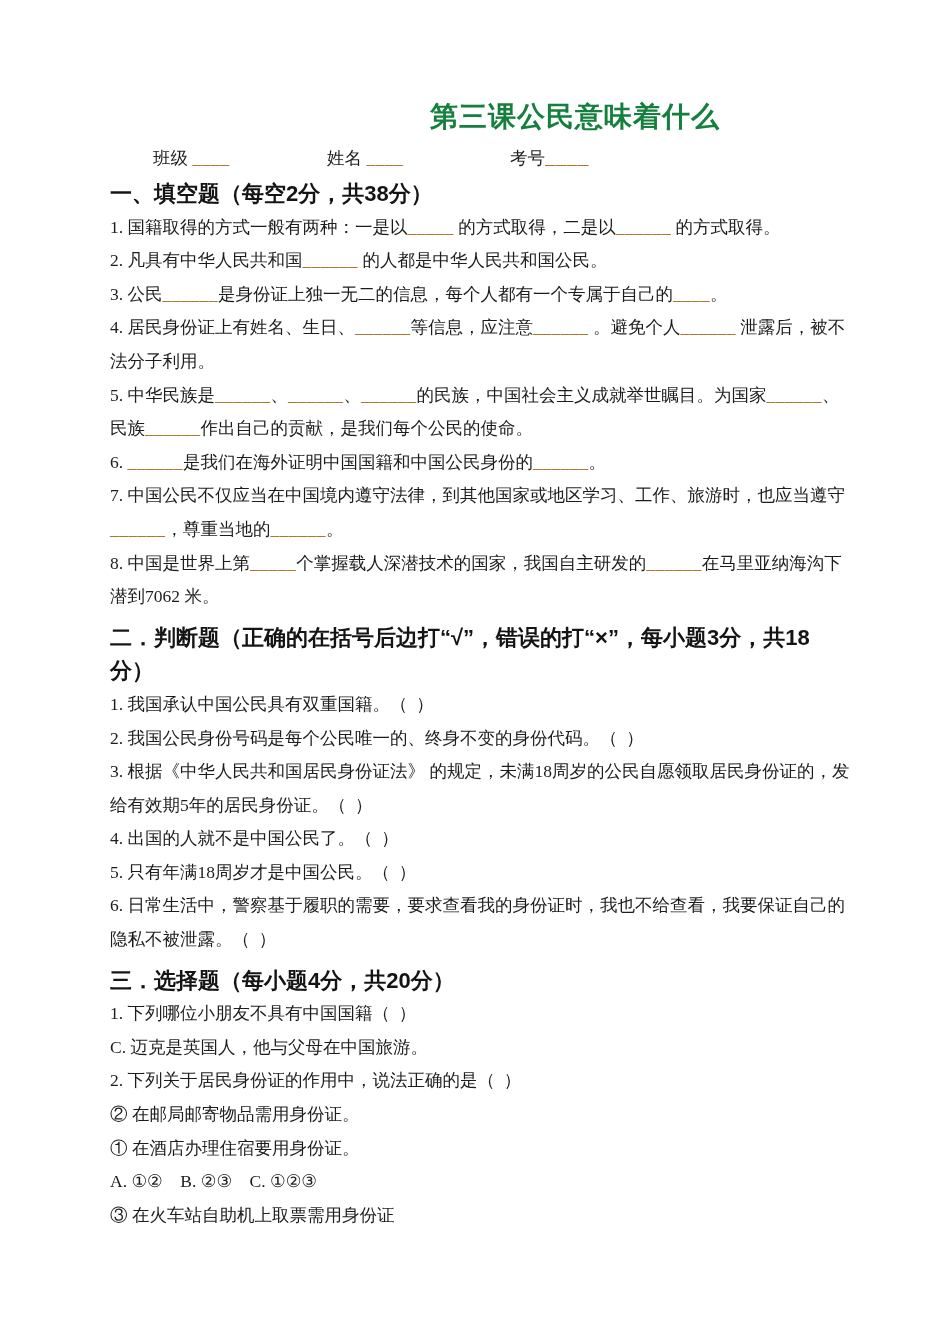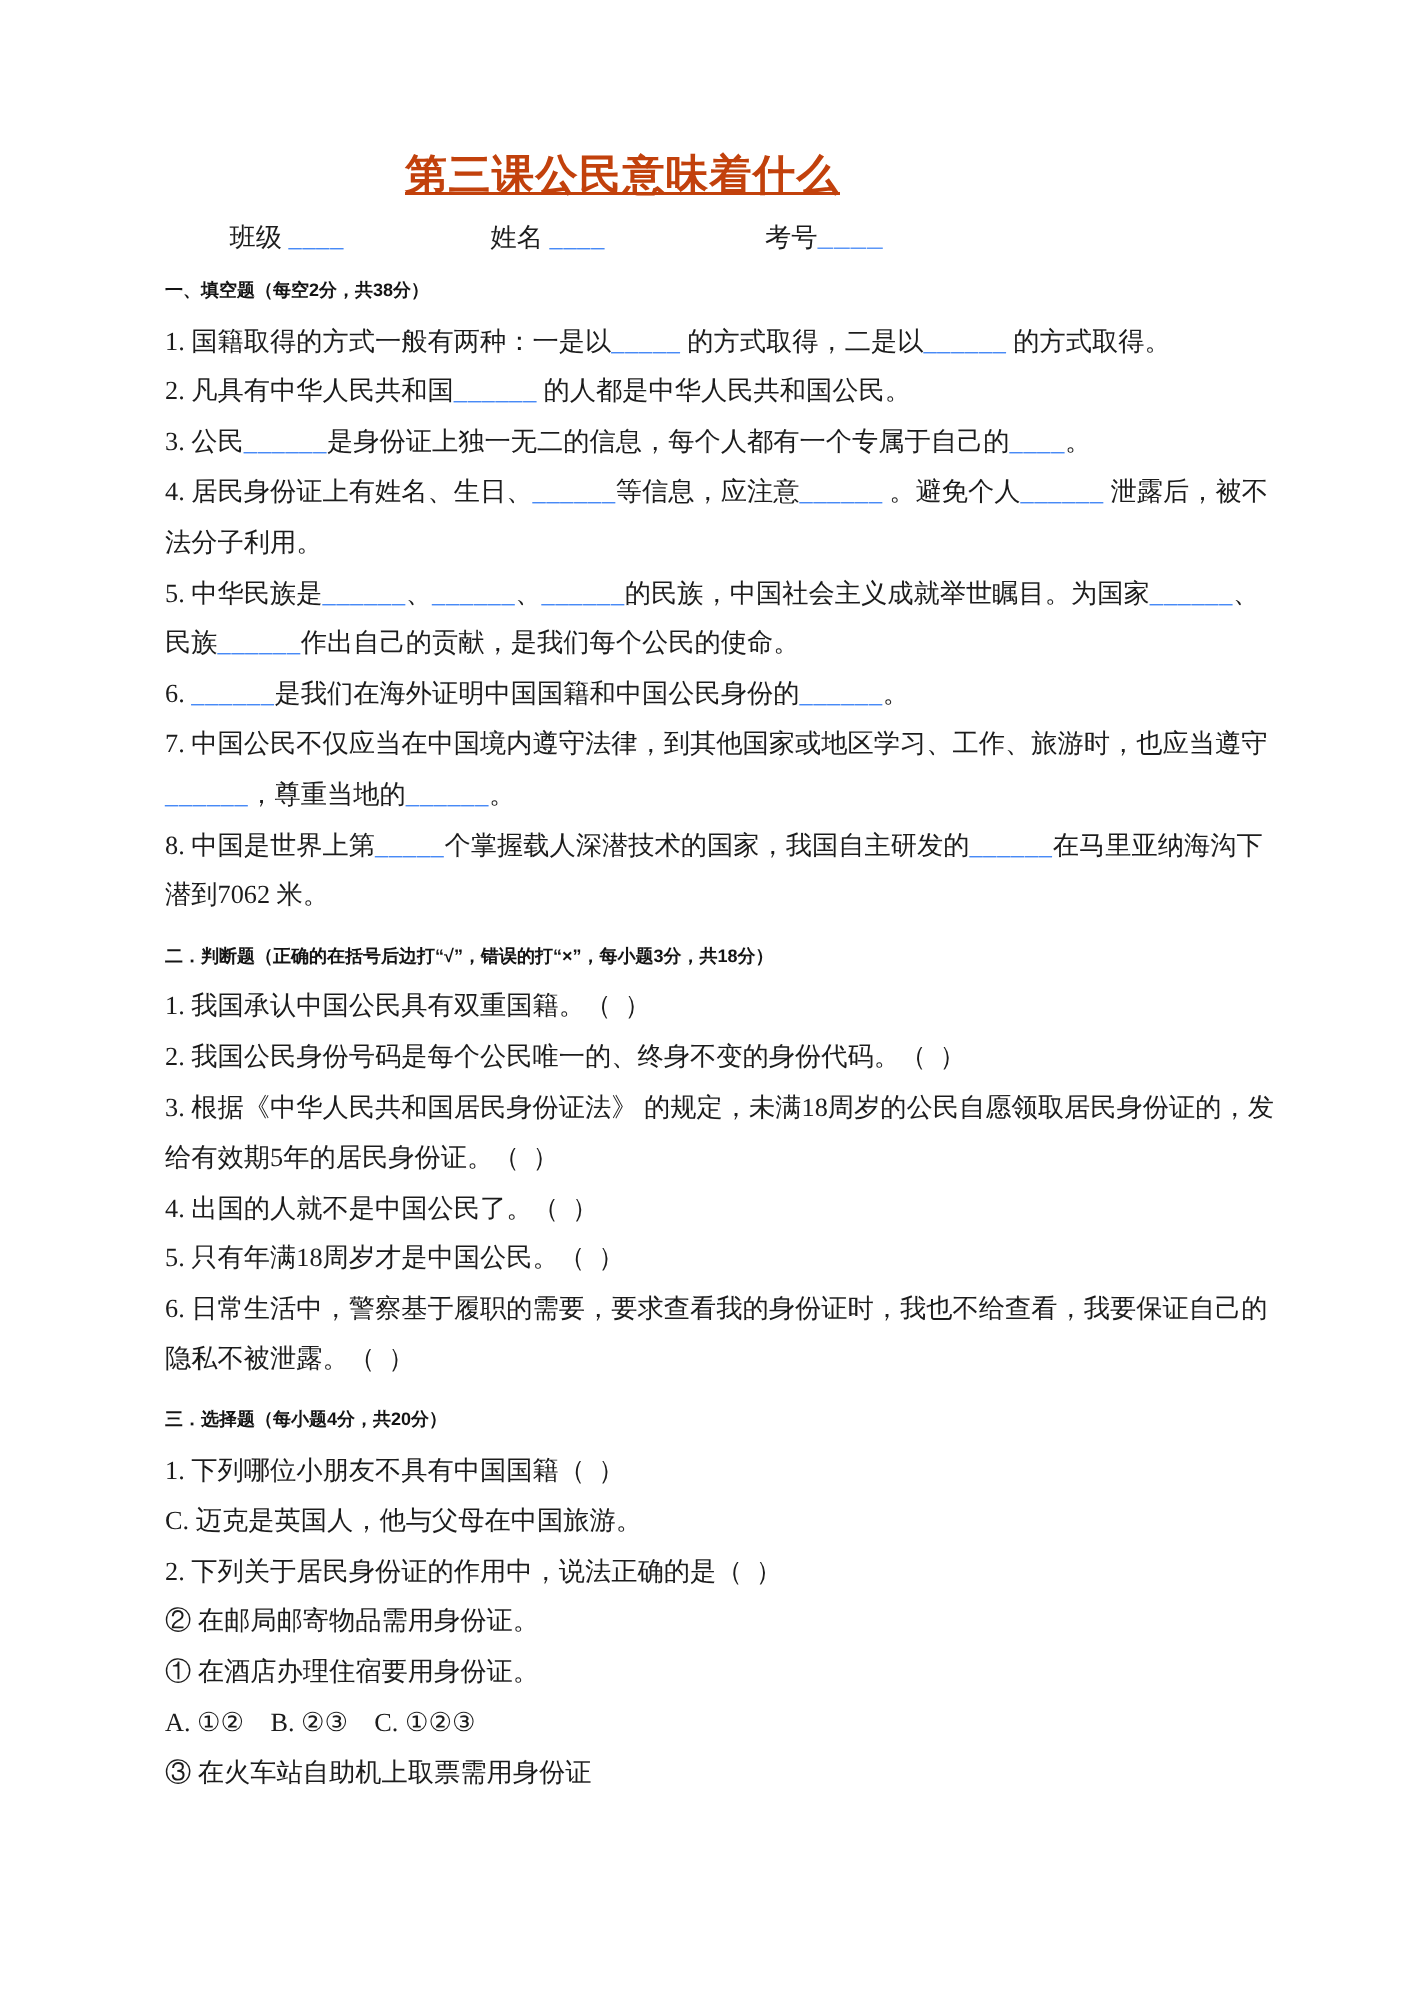--- a/index.html
+++ b/index.html
@@ -9,62 +9,61 @@
     position: relative;
     font-family: "Liberation Serif", "DejaVu Serif", serif;
     color: #1c1c1c;
     overflow: hidden;
   }
   .page { width: 950px; height: 1344px; }
 
   .title {
     margin: 96px 0 0 110px;
     width: 610px;
-    text-align: center;
+    text-align: right;
     font-family: "Liberation Sans", "DejaVu Sans", sans-serif;
     font-weight: bold;
     font-size: 28px;
     line-height: 42px;
     letter-spacing: 1px;
-    color: #c2410c;
-    text-decoration: underline;
+    color: #15803d;
   }
 
   .header-row {
     position: relative;
     height: 36px;
     margin-top: 3px;
     font-size: 17.5px;
   }
   .header-field { position: absolute; top: 5px; white-space: pre; }
   .hf-class { left: 153px; }
   .hf-name  { left: 327px; }
   .hf-examno{ left: 510px; font-family: Liberation Mono, monospace; }
 
   .content { padding: 0 100px 0 110px; }
 
   .sec-heading {
     margin: 0;
     font-family: "Liberation Sans", "DejaVu Sans", sans-serif;
     font-weight: bold;
-    font-size: 12px;
+    font-size: 22px;
     line-height: 33.6px;
     color: #141414;
   }
   .sec-heading.spaced { margin-top: 7px; }
 
   .q {
     margin: 0;
     font-size: 17.5px;
     line-height: 33.6px;
     white-space: pre-wrap;
     word-break: break-all;
   }
 
-  .blank { color: #3b82f6; letter-spacing: 0.5px; }
+  .blank { color: #a16207; letter-spacing: 0.5px; }
 </style>
 </head>
 <body>
 
 <div class="page">
 
   <h1 class="title">第三课公民意味着什么</h1>
 
   <div class="header-row">
     <span class="header-field hf-class u-blanks">班级 <span class="blank">____</span></span>

